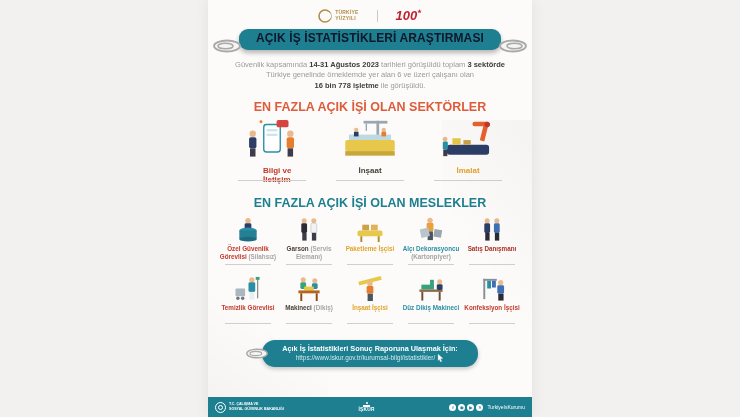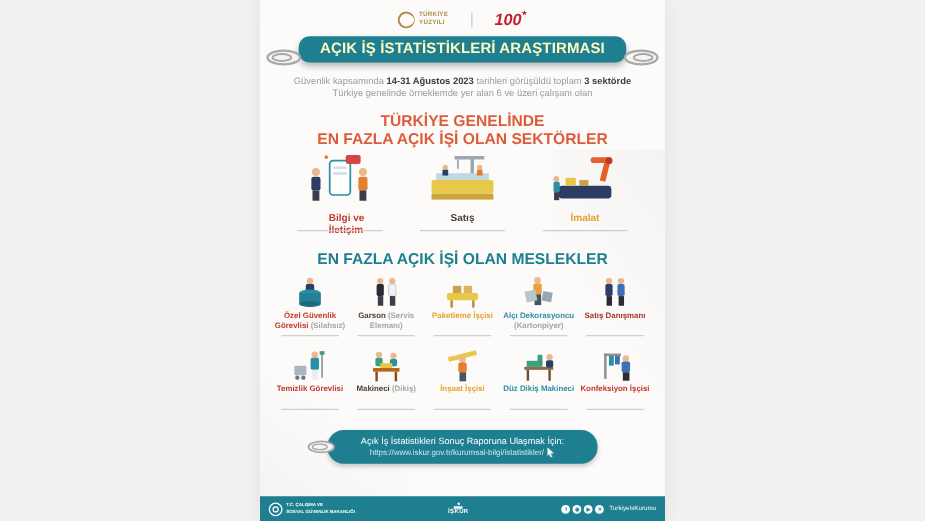--- a/index.html
+++ b/index.html
@@ -26,21 +26,21 @@
   .toplogos{height:26px;padding-top:5px;display:flex;justify-content:center;align-items:center;gap:18px;}
   .ty-logo{display:flex;align-items:center;gap:3px;}
   .ty-text{font-size:5px;font-weight:bold;color:#b08d4a;line-height:1.15;letter-spacing:0.2px;}
   .logo-sep{width:1px;height:12px;background:#c9c9c9;}
   .centenary{font-size:13px;font-weight:bold;font-style:italic;color:#c22033;display:flex;align-items:flex-start;line-height:1;}
   .centenary .star{font-size:5px;margin-top:0;font-style:normal;}
 
   
   .banner-wrap{position:relative;width:262px;margin:3px auto 0;}
   .banner{background:#1d7f90;border-radius:9px;padding:3px 6px 4px;text-align:center;
-    color:#fef9c3;font-weight:bold;font-size:12px;line-height:1.14;letter-spacing:0.1px;
+    color:#0f172a;font-weight:bold;font-size:12px;line-height:1.14;letter-spacing:0.1px;
     box-shadow:0 3px 5px rgba(0,0,0,0.28);}
   .clip{position:absolute;width:30px;height:14px;}
   .clip-left{left:-27px;top:10px;}
   .clip-right{right:-27px;top:10px;}
 
   
   .intro{margin-top:10px;text-align:center;font-size:7.5px;line-height:1.4;color:#9b9b9b;}
   .intro b{color:#3c3c3c;}
 
   
@@ -58,21 +58,21 @@
   .occ-item{width:61px;display:flex;flex-direction:column;align-items:center;}
   .occ-ill{height:27px;}
   .occ-label{margin-top:2px;font-size:6.3px;font-weight:bold;text-align:center;line-height:1.3;height:16px;width:58px;}
   .occ-sub{color:#a5a5a5;}
   .u-small{width:46px;margin-top:3px;}
 
   
   .cta-wrap{position:relative;width:216px;margin:16px auto 0;}
   .cta{background:#1d7f90;border-radius:13px;padding:4px 8px 5px;text-align:center;
     box-shadow:0 2px 4px rgba(0,0,0,0.22);cursor:pointer;}
-  .cta-title{font-size:7.3px;font-weight:normal;color:#fff;}
+  .cta-title{font-size:7.3px;font-weight:bold;color:#fff;}
   .cta-url-row{display:flex;justify-content:center;align-items:center;gap:2px;margin-top:1px;}
   .cta-url{font-size:6.4px;color:#cfe9ef;}
   .clip-cta{left:-17px;top:8px;width:24px;height:11px;}
 
   
   .footer{position:absolute;left:0;right:0;bottom:0;height:20px;background:#1d7f90;
     display:flex;align-items:center;justify-content:space-between;padding:0 7px;}
   .f-left{display:flex;align-items:center;gap:3px;}
   .f-emblem{width:11px;height:11px;border:1px solid #fff;border-radius:50%;display:flex;align-items:center;justify-content:center;}
   .f-emblem i{display:block;width:5px;height:5px;border:1px solid #fff;border-radius:50%;}
@@ -123,24 +123,24 @@
       <ellipse cx="15" cy="7" rx="13" ry="5.5" fill="#f4f4f2" stroke="#a9a9a9" stroke-width="1.8"></ellipse>
       <ellipse cx="16.5" cy="7" rx="7.5" ry="2.8" fill="none" stroke="#a9a9a9" stroke-width="1.5"></ellipse>
     </svg>
   </div>
 
   <div class="intro">
     <div>
       <span>Güvenlik kapsamında </span><b>14-31 Ağustos 2023</b><span> tarihleri görüşüldü toplam </span><b>3 sektörde</b>
     </div>
     <div>Türkiye genelinde örneklemde yer alan 6 ve üzeri çalışanı olan</div>
+    <div><b>16 bin 778 işletme</b><span> ile görüşüldü.</span></div>
   </div>
 
   <div class="sec-title">
-    <div>TÜRKİYE GENELİNDE</div>
     <div>EN FAZLA AÇIK İŞİ OLAN SEKTÖRLER</div>
   </div>
 
   <div class="sector-row">
     <div class="sec-item">
       <svg class="sec-ill" width="70" height="44" viewBox="0 0 70 48">
         <rect x="26" y="6" width="18" height="30" rx="3" fill="#ffffff" stroke="#2a8fa5" stroke-width="1.5"></rect>
         <rect x="29" y="11" width="12" height="2.5" fill="#cfe3ea"></rect>
         <rect x="29" y="16" width="12" height="2.5" fill="#cfe3ea"></rect>
         <rect x="40" y="1" width="13" height="8" rx="2" fill="#d64541"></rect>
@@ -162,21 +162,21 @@
         <rect x="28" y="2" width="26" height="3" fill="#9aa7b0"></rect>
         <line x1="31" y1="5" x2="31" y2="13" stroke="#9aa7b0" stroke-width="1.5"></line>
         <rect x="12" y="17" width="46" height="6" fill="#bfd9e2"></rect>
         <rect x="8" y="23" width="54" height="12" rx="2" fill="#e8c84a"></rect>
         <rect x="8" y="35" width="54" height="5" fill="#c9a63c"></rect>
         <circle cx="20" cy="12" r="2.4" fill="#eab98e"></circle>
         <rect x="17.5" y="14" width="5" height="5" fill="#2c3e66"></rect>
         <circle cx="50" cy="12" r="2.4" fill="#eab98e"></circle>
         <rect x="47.5" y="14" width="5" height="5" fill="#e67e30"></rect>
       </svg>
-      <div class="sec-label" style="color: rgb(74, 66, 56);">Satış</div>
+      <div class="sec-label" style="color: rgb(74, 66, 56);">İnşaat</div>
       <div class="u-line"></div>
     </div>
 
     <div class="sec-item">
       <svg class="sec-ill" width="70" height="44" viewBox="0 0 70 48">
         <rect x="12" y="28" width="46" height="11" rx="3" fill="#2c3e66"></rect>
         <rect x="40" y="3" width="18" height="5" rx="2" fill="#e8622d"></rect>
         <rect x="50" y="6" width="5" height="18" fill="#e8622d" transform="rotate(14 52 15)"></rect>
         <circle cx="56" cy="6" r="3" fill="#c0392b"></circle>
         <rect x="18" y="21" width="9" height="7" fill="#e8c84a"></rect>

